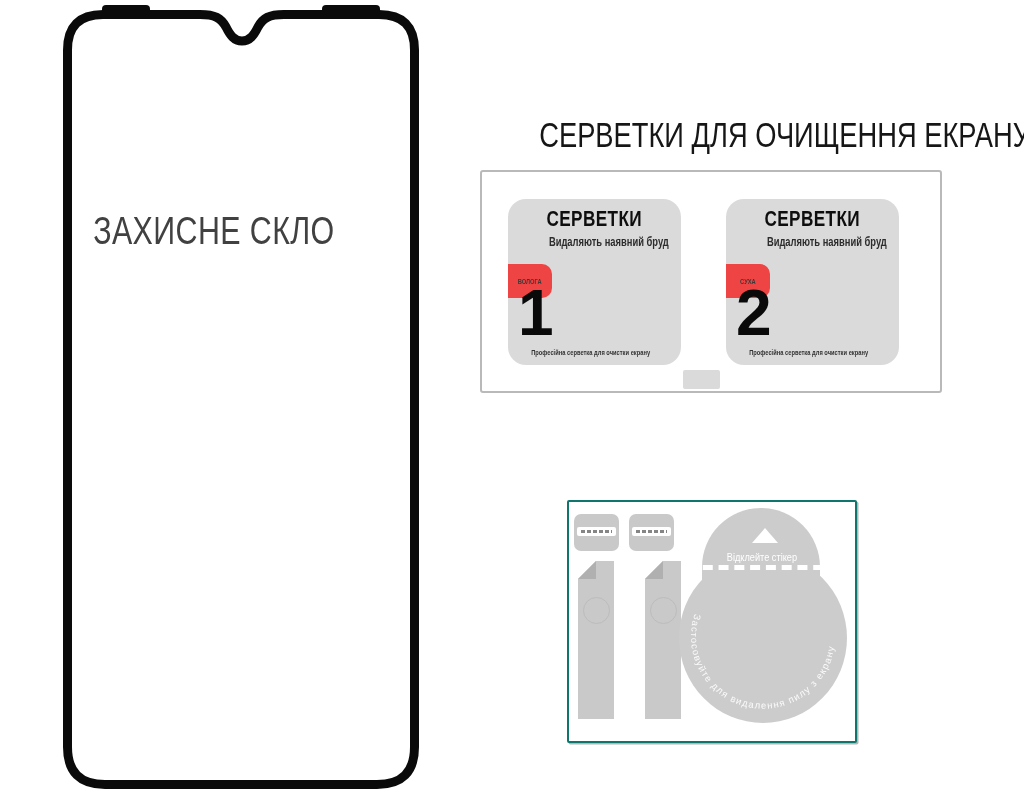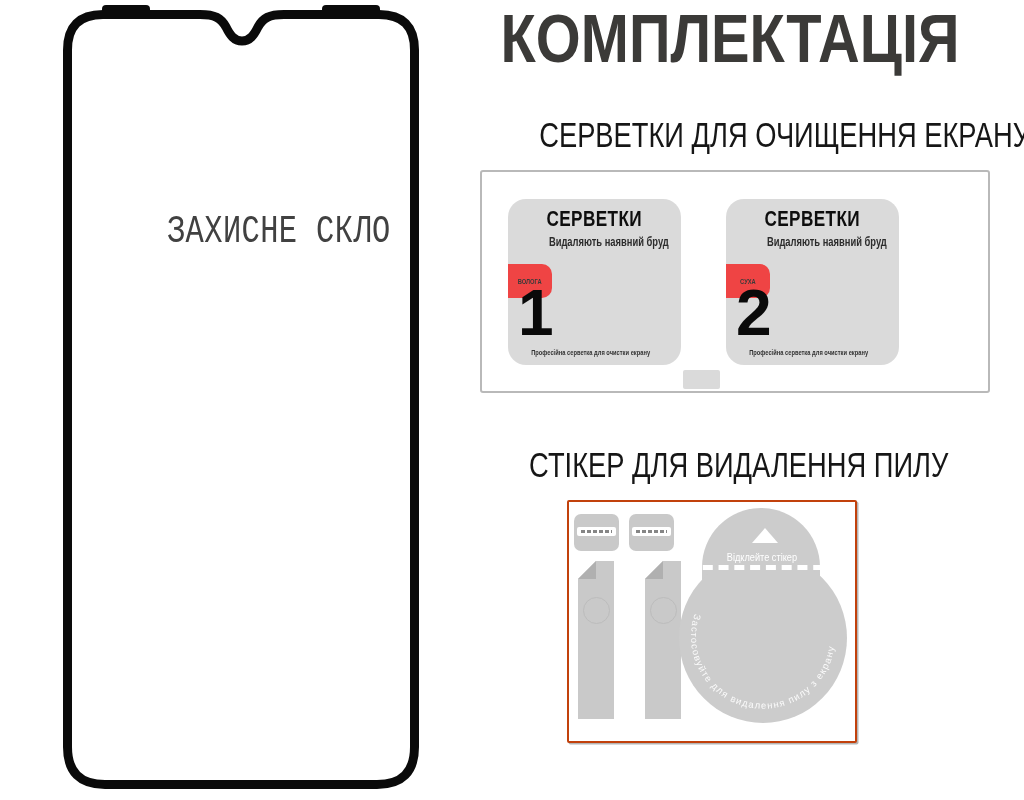--- a/index.html
+++ b/index.html
@@ -14,55 +14,55 @@
   .cx80 { display:inline-block; transform:scaleX(0.80); transform-origin:center; white-space:nowrap; }
   .cx85 { display:inline-block; transform:scaleX(0.85); transform-origin:center; white-space:nowrap; }
   .cx72 { display:inline-block; transform:scaleX(0.72); transform-origin:center; white-space:nowrap; }
 
   
   .phone { left:63px; top:10px; width:356px; height:779px; }
   .phone svg { position:absolute; left:0; top:0; }
   .bump { position:absolute; background:#0a0a0a; border-radius:4px 4px 0 0; }
   .bump.b1 { left:39px; top:-5px; width:48px; height:10px; }
   .bump.b2 { left:259px; top:-5px; width:58px; height:10px; }
-  .phone-label-wrap { position:absolute; left:0; right:0; top:200px; text-align:right;font-family:Liberation Mono, monospace; }
+  .phone-label-wrap { position:absolute; left:0; right:0; top:200px; text-align:left; }
   .phone-label-wrap span { font-size:38px; color:#414141; letter-spacing:0.5px; }
 
   
   .main-title { left:460px; top:2px; width:512px; text-align:center; }
   .main-title span { font-size:68px; line-height:72px; font-weight:bold; color:#3b3a38; }
   .sec-header { width:480px; text-align:center; }
   .sec-header span { font-size:35px; line-height:38px; font-weight:400; color:#161616; }
   .sec-header.h1 { left:470px; top:116px; }
   .sec-header.h2 { left:470px; top:446px; }
 
   
   .wipes-box { left:480px; top:170px; width:458px; height:219px;
-    background:#fff; border:2px solid #b9b9b9; border-radius:3px;padding-left:48px; }
+    background:#fff; border:2px solid #b9b9b9; border-radius:3px; }
   .wipe { position:absolute; top:27px; width:173px; height:166px;
     background:#dadada; border-radius:18px; }
   .wipe.w1 { left:26px; } .wipe.w2 { left:244px; }
   .wipe-name { position:absolute; top:7px; left:0; width:100%; text-align:center; }
   .wipe-name span { font-size:22px; font-weight:bold; color:#0e0e0e; letter-spacing:0.5px; }
   .wipe-sub { position:absolute; top:33px; left:14px; width:100%; text-align:center; }
   .wipe-sub span { font-size:12px; font-weight:bold; color:#2c2c2c; }
   .wipe-tab { position:absolute; left:0; top:65px; width:44px; height:34px;
     background:#ef4444; border-radius:0 10px 10px 0;
     display:flex; align-items:center; justify-content:center; }
   .wipe-tab span { font-size:8px; font-weight:bold; color:#3a3a3a; }
   .wipe-num { position:absolute; left:10px; top:82px;
     font-size:64px; line-height:1; font-weight:bold; color:#0a0a0a; }
   .wipe-foot { position:absolute; bottom:6px; left:0; width:100%; }
   .wipe-foot span { font-size:8px; font-weight:bold; color:#333333; }
   .wipes-center-tab { position:absolute; left:201px; top:198px; width:37px; height:19px;
     background:#dadada; border-radius:2px; }
 
   
   .sticker-box { left:567px; top:500px; width:286px; height:239px;
-    background:#fff; border:2px solid #c2410c; border-radius:2px;
+    background:#fff; border:2px solid #0f766e; border-radius:2px;
     box-shadow:1.5px 1.5px 0 rgba(120,120,120,0.55); }
   .mini-sq { position:absolute; top:12px; width:45px; height:37px;
     background:#c9c9c9; border-radius:7px; }
   .mini-sq.m1 { left:5px; } .mini-sq.m2 { left:60px; }
   .mini-band { position:absolute; left:3px; right:3px; top:13px; height:9px;
     background:#ffffff; border-radius:2px; }
   .mini-band i { display:block; height:3px; margin:3px 4px 0;
     background:repeating-linear-gradient(90deg,#858585 0 4px,transparent 4px 6px); }
   .strip { position:absolute; top:59px; width:36px; height:158px; background:#c9c9c9;
     clip-path:polygon(18px 0, 100% 0, 100% 100%, 0 100%, 0 18px); }
@@ -107,23 +107,20 @@
                Q 351.5,774.5 314,774.5
                L 42,774.5
                Q 4.5,774.5 4.5,737
                Z" fill="#ffffff" stroke="#0a0a0a" stroke-width="9"></path>
     </svg>
     <div class="phone-label-wrap">
       <span class="cx80">ЗАХИСНЕ СКЛО</span>
     </div>
   </div>
 
-  <div class="abs main-title">
-    <span class="cx85">КОМПЛЕКТАЦІЯ</span>
-  </div>
 
   <div class="abs sec-header h1">
     <span class="cx78">СЕРВЕТКИ ДЛЯ ОЧИЩЕННЯ ЕКРАНУ</span>
   </div>
 
   <div class="abs wipes-box">
     <div class="wipe w1">
       <div class="wipe-name"><span class="cx78">СЕРВЕТКИ</span></div>
       <div class="wipe-sub"><span class="cx78">Видаляють наявний бруд</span></div>
       <div class="wipe-tab">
@@ -137,23 +134,20 @@
       <div class="wipe-sub"><span class="cx78">Видаляють наявний бруд</span></div>
       <div class="wipe-tab">
           <span class="cx72">СУХА</span>
         </div>
       <div class="wipe-num">2</div>
       <div class="wipe-foot"><span class="cx72">Професійна серветка для очистки екрану</span></div>
     </div>
     <div class="wipes-center-tab"></div>
   </div>
 
-  <div class="abs sec-header h2">
-    <span class="cx78">СТІКЕР ДЛЯ ВИДАЛЕННЯ ПИЛУ</span>
-  </div>
 
   <div class="abs sticker-box">
     <div class="mini-sq m1">
       <div class="mini-band">
           <i></i>
         </div>
     </div>
     <div class="mini-sq m2">
       <div class="mini-band">
           <i></i>

